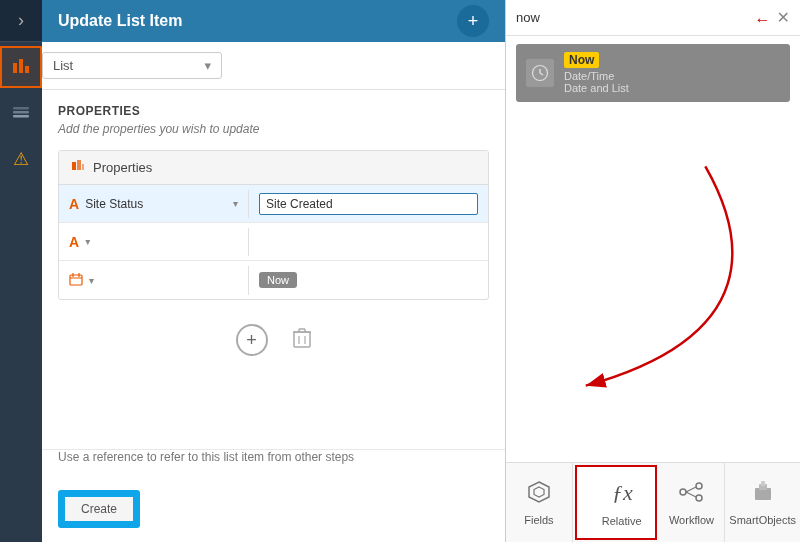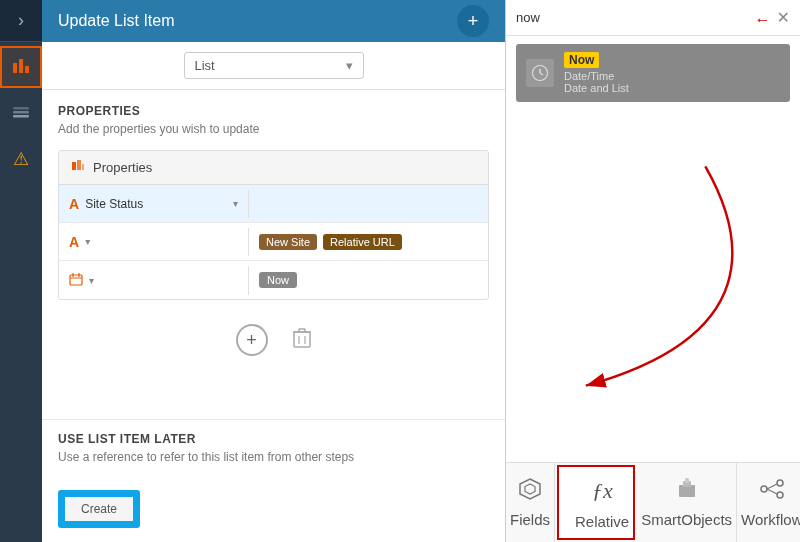--- a/index.html
+++ b/index.html
@@ -49,38 +49,38 @@
       background: #2a7aaa;
       height: 42px;
       display: flex;
       align-items: center;
       padding: 0 16px;
       flex-shrink: 0;
     }
     .header-title {
       color: #fff;
       font-size: 16px;
-      font-weight: 400;
+      font-weight: 700;
       flex: 1;
     }
     .header-add-btn {
       width: 32px; height: 32px;
       background: #1a6a9a;
       border-radius: 50%;
       display: flex; align-items: center; justify-content: center;
       cursor: pointer;
       color: #fff; font-size: 18px;
       border: none;
     }
 
     
     .list-row {
       padding: 10px 0;
       border-bottom: 1px solid #e0e0e0;
-      display: flex; align-items: center; justify-content: center;
+      display: flex; align-items: center;
     }
     .list-select {
       border: 1px solid #ccc;
       border-radius: 3px;
       padding: 5px 10px;
       font-size: 13px;
       color: #555;
       background: #fff;
       width: 180px;
       display: flex; align-items: center; justify-content: space-between;
@@ -100,20 +100,21 @@
       font-weight: 700;
       color: #444;
       letter-spacing: 0.5px;
       text-transform: uppercase;
       margin-bottom: 4px;
     }
     .section-desc {
       font-size: 12px;
       color: #777;
       margin-bottom: 14px;
+      font-style: italic;
     }
 
     
     .properties-box {
       border: 1px solid #ddd;
       border-radius: 3px;
       overflow: hidden;
       margin-bottom: 14px;
     }
     .prop-header-row {
@@ -345,21 +346,21 @@
       padding: 8px 4px;
     }
     .bottom-tab:last-child { border-right: none; }
     .bottom-tab.active {
       border: 2px solid #cc0000;
       background: #fff;
       margin: 2px;
       padding-left: 16px;
     }
     .bottom-tab-icon { font-size: 22px; color: #777; }
-    .bottom-tab-label { font-size: 15px; color: #555; }
+    .bottom-tab-label { font-size: 11px; color: #555; }
     .bottom-tab.active .bottom-tab-icon { color: #555; }
 
     
     .curve-svg {
       position: absolute;
       top: 0; left: 0;
       width: 100%; height: 100%;
       pointer-events: none;
       overflow: visible;
     }
@@ -424,30 +425,29 @@
         </span>
         <span class="prop-header-label">Properties</span>
       </div>
 
       <div class="prop-row active-row">
         <div class="prop-field">
           <span class="prop-field-icon text-icon">A</span>
           <span class="prop-field-label">Site Status</span>
           <span class="prop-field-chevron">▾</span>
         </div>
+        <div class="prop-value">
+          <input class="prop-value-input" type="text" value="Site Created" style="">
+        </div>
       </div>
 
       <div class="prop-row">
         <div class="prop-field">
           <span class="prop-field-icon text-icon">A</span>
           <span class="prop-field-chevron">▾</span>
-        </div>
-        <div class="prop-value">
-          <span class="tag-new-site">New Site</span>
-          <span class="tag-relative-url">Relative URL</span>
         </div>
       </div>
 
       <div class="prop-row">
         <div class="prop-field">
           <span class="prop-field-icon date-icon">
             <svg width="14" height="14" viewBox="0 0 14 14">
                 <rect x="1" y="3" width="12" height="10" rx="1" fill="none" stroke="#e85a00" stroke-width="1.2"></rect>
                 <line x1="4" y1="1" x2="4" y2="5" stroke="#e85a00" stroke-width="1.2"></line>
                 <line x1="10" y1="1" x2="10" y2="5" stroke="#e85a00" stroke-width="1.2"></line>
@@ -476,21 +476,20 @@
               <line x1="7" y1="2" x2="13" y2="2" stroke="#aaa" stroke-width="1.5"></line>
               <line x1="7" y1="9" x2="7" y2="17" stroke="#aaa" stroke-width="1.2"></line>
               <line x1="13" y1="9" x2="13" y2="17" stroke="#aaa" stroke-width="1.2"></line>
             </svg>
         </span>
       </div>
     </div>
   </div>
 
   <div class="use-section">
-    <div class="use-section-title">USE LIST ITEM LATER</div>
     <div class="use-section-desc">Use a reference to refer to this list item from other steps</div>
     <div class="create-btn-row">
       <button class="create-btn">Create</button>
     </div>
   </div>
 </div>
 
 <div class="right-panel">
 
 
@@ -537,37 +536,37 @@
       </span>
       <span class="bottom-tab-label">Fields</span>
     </div>
     <div class="bottom-tab active">
       <span class="bottom-tab-icon" style="font-style:italic;font-family:serif;font-size:20px;color:#555;">
         <svg width="28" height="28" viewBox="0 0 28 28">
           <text x="4" y="22" font-size="22" font-style="italic" font-family="Georgia,serif" fill="#555">ƒx</text>
         </svg>
       </span>
       <span class="bottom-tab-label">Relative</span>
-    </div>
-    <div class="bottom-tab">
-      <span class="bottom-tab-icon">
-        <svg width="24" height="24" viewBox="0 0 24 24">
-            <rect x="4" y="8" width="16" height="12" rx="1" fill="#aaa"></rect>
-            <rect x="8" y="4" width="8" height="6" rx="1" fill="#bbb"></rect>
-            <rect x="10" y="1" width="4" height="5" rx="1" fill="#ccc"></rect>
-          </svg>
-      </span>
-      <span class="bottom-tab-label">SmartObjects</span>
     </div>
     <div class="bottom-tab">
       <span class="bottom-tab-icon">
         <svg width="24" height="24" viewBox="0 0 24 24">
             <circle cx="4" cy="12" r="3" fill="none" stroke="#777" stroke-width="1.5"></circle>
             <circle cx="20" cy="6" r="3" fill="none" stroke="#777" stroke-width="1.5"></circle>
             <circle cx="20" cy="18" r="3" fill="none" stroke="#777" stroke-width="1.5"></circle>
             <line x1="7" y1="12" x2="17" y2="7" stroke="#777" stroke-width="1.2"></line>
             <line x1="7" y1="12" x2="17" y2="17" stroke="#777" stroke-width="1.2"></line>
           </svg>
       </span>
       <span class="bottom-tab-label">Workflow</span>
     </div>
+    <div class="bottom-tab">
+      <span class="bottom-tab-icon">
+        <svg width="24" height="24" viewBox="0 0 24 24">
+            <rect x="4" y="8" width="16" height="12" rx="1" fill="#aaa"></rect>
+            <rect x="8" y="4" width="8" height="6" rx="1" fill="#bbb"></rect>
+            <rect x="10" y="1" width="4" height="5" rx="1" fill="#ccc"></rect>
+          </svg>
+      </span>
+      <span class="bottom-tab-label">SmartObjects</span>
+    </div>
   </div>
 </div>
 
 </body></html>

